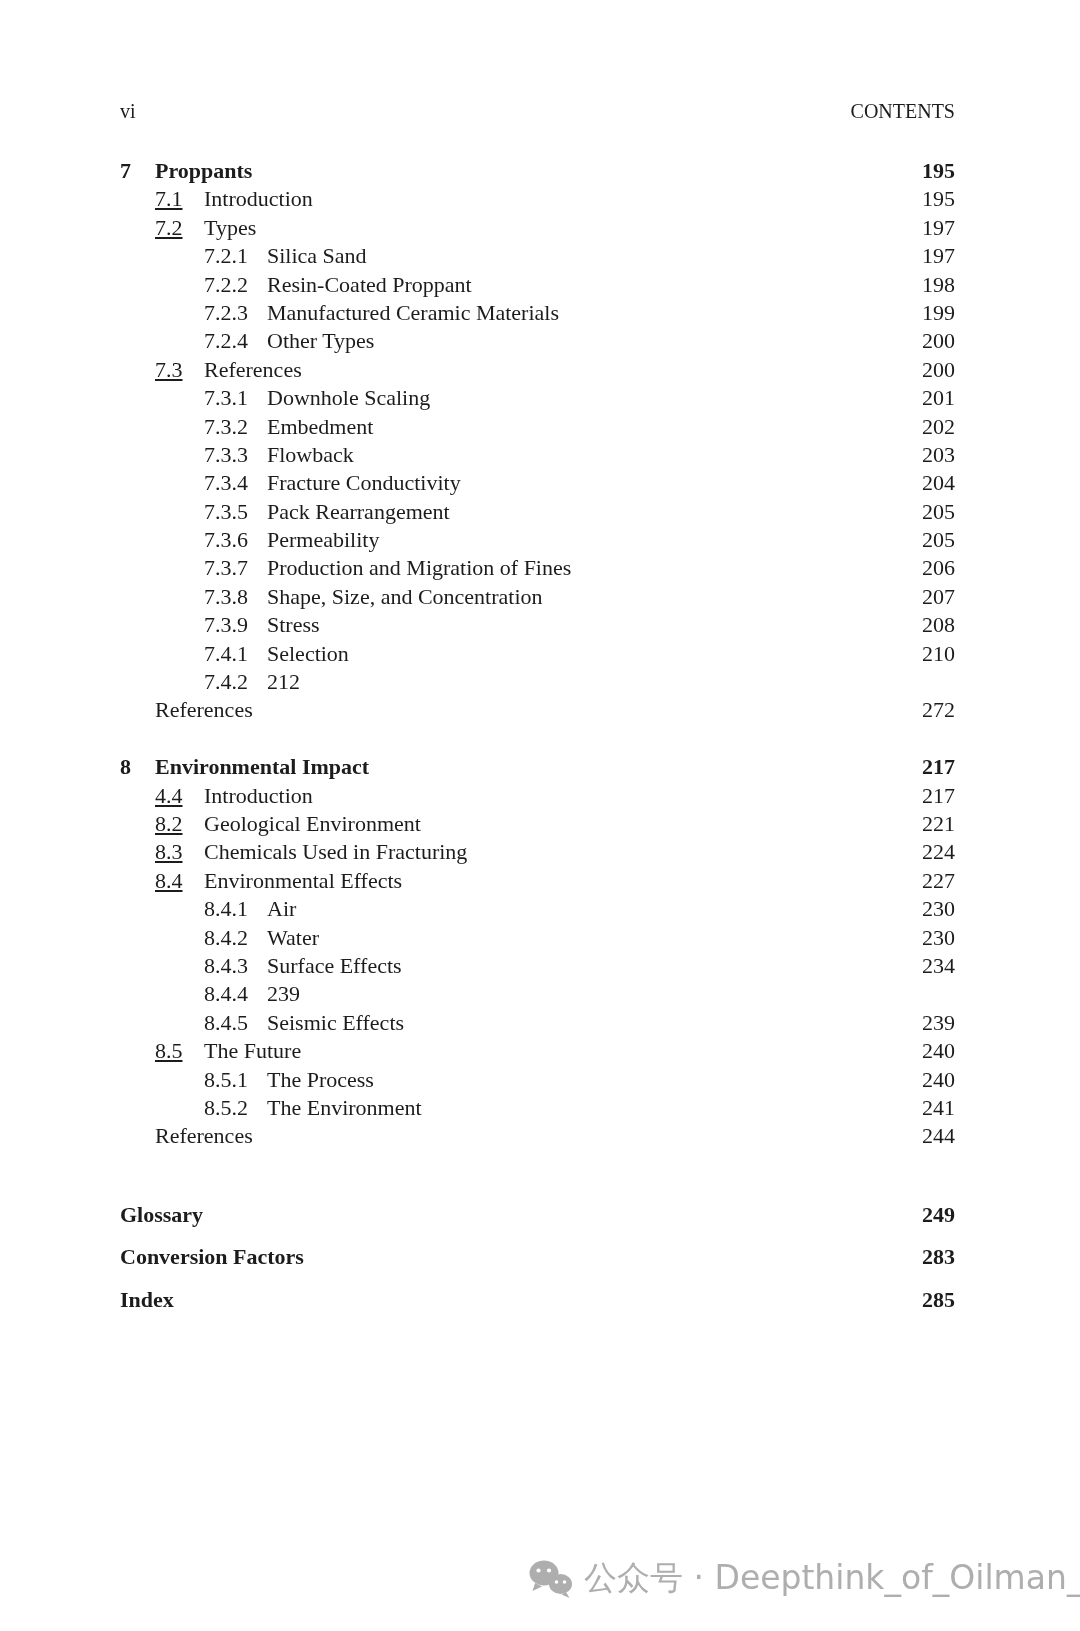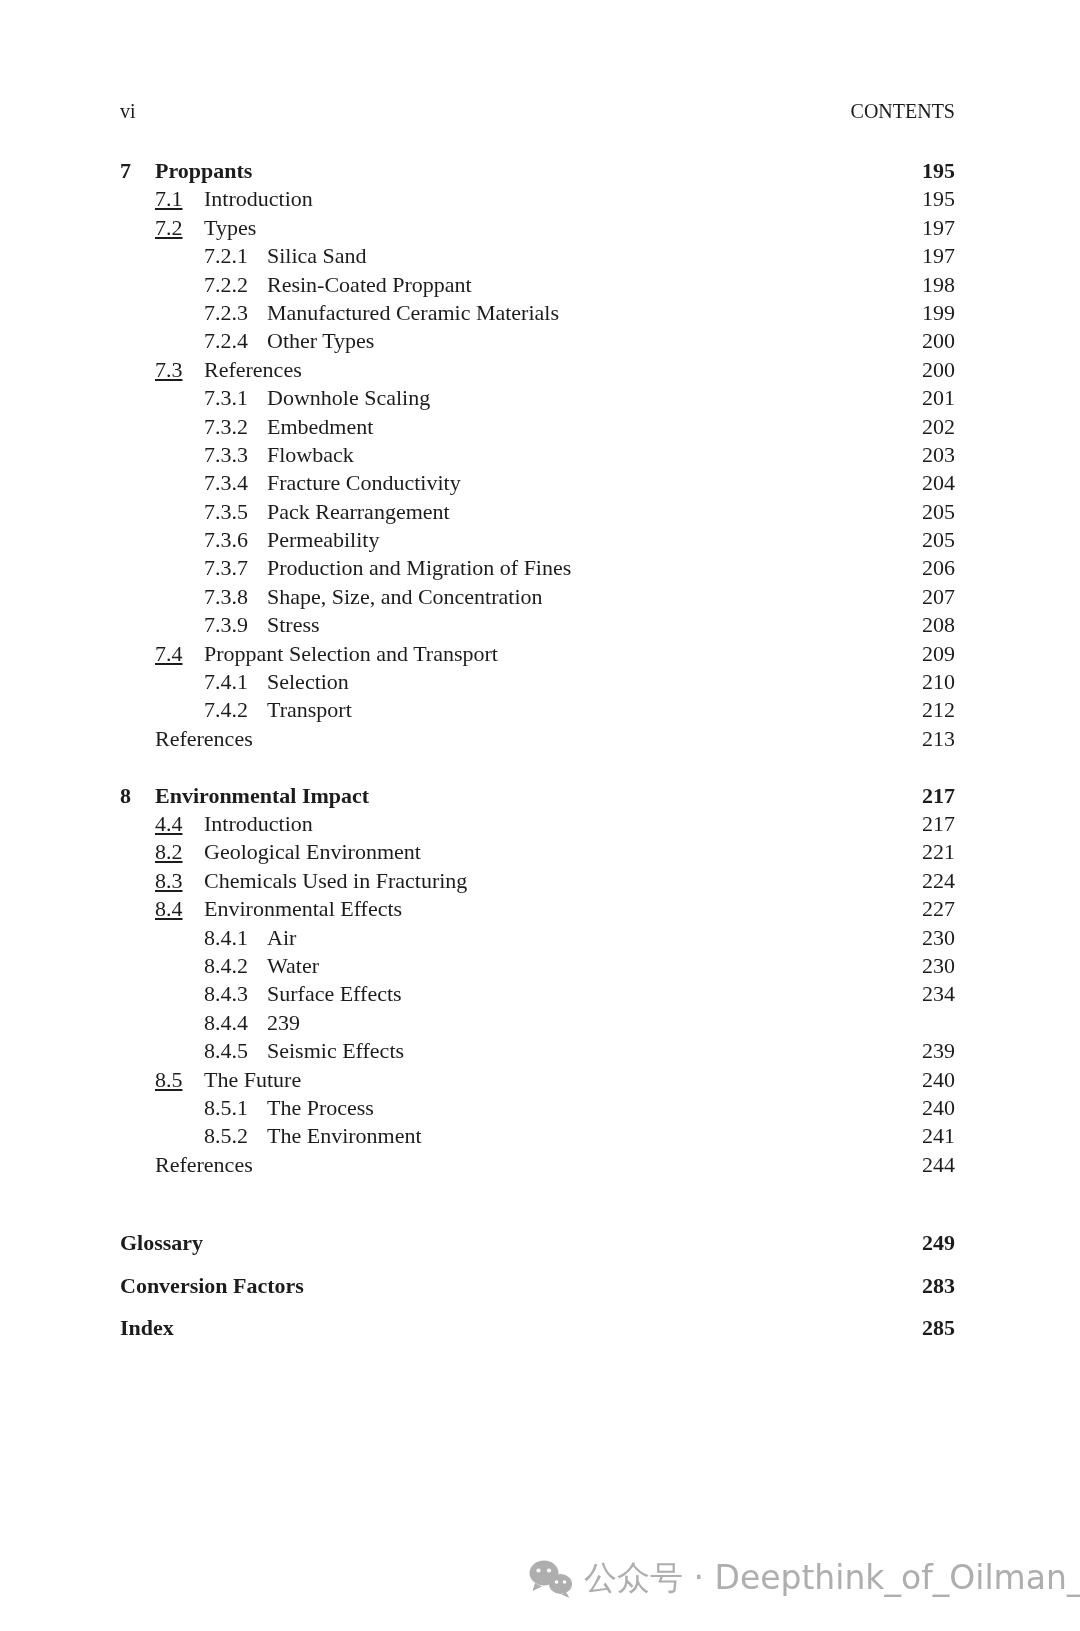--- a/index.html
+++ b/index.html
@@ -133,39 +133,33 @@
         <div class="row lvl2">
           <span class="num">7.3.8</span>
           <span class="title">Shape, Size, and Concentration</span>
           <span class="page-num">207</span>
         </div>
         <div class="row lvl2">
           <span class="num">7.3.9</span>
           <span class="title">Stress</span>
           <span class="page-num">208</span>
         </div>
-        <div class="row lvl1">
-          <span class="num">7.4</span>
-          <span class="title">Proppant Selection and Transport</span>
-          <span class="page-num">209</span>
-        </div>
         <div class="row lvl2">
           <span class="num">7.4.1</span>
           <span class="title">Selection</span>
           <span class="page-num">210</span>
         </div>
         <div class="row lvl2">
           <span class="num">7.4.2</span>
-          <span class="title">Transport</span>
           <span class="page-num">212</span>
         </div>
         <div class="row lvl0">
           <span class="num"></span>
           <span class="title">References</span>
-          <span class="page-num">213</span>
+          <span class="page-num">272</span>
         </div>
       </section>
       <section class="chapter">
         <div class="row chapter-head">
           <span class="num">8</span>
           <span class="title">Environmental Impact</span>
           <span class="page-num">217</span>
         </div>
         <div class="row lvl1">
           <span class="num">4.4</span>

